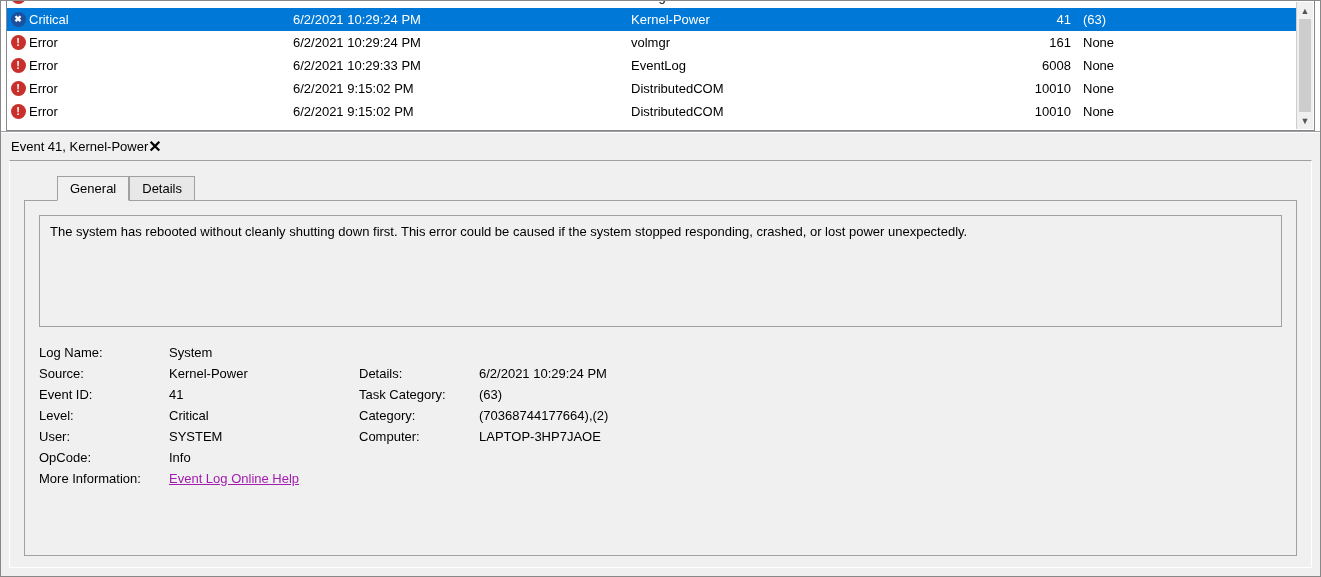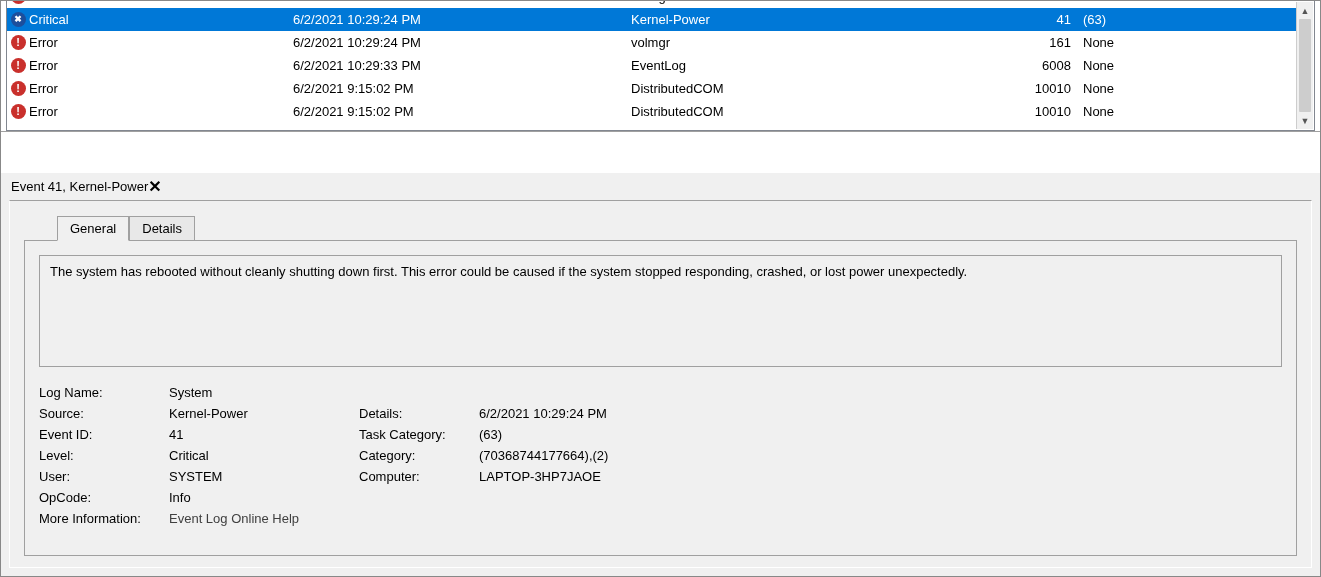--- a/index.html
+++ b/index.html
@@ -12,21 +12,20 @@
     width: 1321px;
     height: 577px;
     overflow: hidden;
   }
   .outer {
     border: 1px solid #888;
     height: 100%;
     display: flex;
     flex-direction: column;
     background: #fff;
-    gap: 40px;
   }
   .event-list-wrap {
     position: relative;
     height: 131px;
     background: #fff;
     border-bottom: 1px solid #a0a0a0;
   }
   .event-list {
     height: 100%;
     overflow: hidden;
@@ -118,21 +117,21 @@
   }
   .prop-grid {
     margin-top:18px;
     display:grid;
     grid-template-columns: 130px 190px 120px auto;
     row-gap:6px;
     font-size:13px;
   }
   .prop-grid .lab { color:#000; }
   .prop-grid .full { grid-column: 2 / span 3; }
-  .link { color:#404040; cursor:pointer; }
+  .link { color:#a21caf; text-decoration:underline; cursor:pointer; }
 </style>
 </head>
 <body>
 
 <div class="outer">
 
   <div class="event-list-wrap">
     <div class="event-list">
       <div class="rows-inner" id="rows-host">
           <div class="row">

